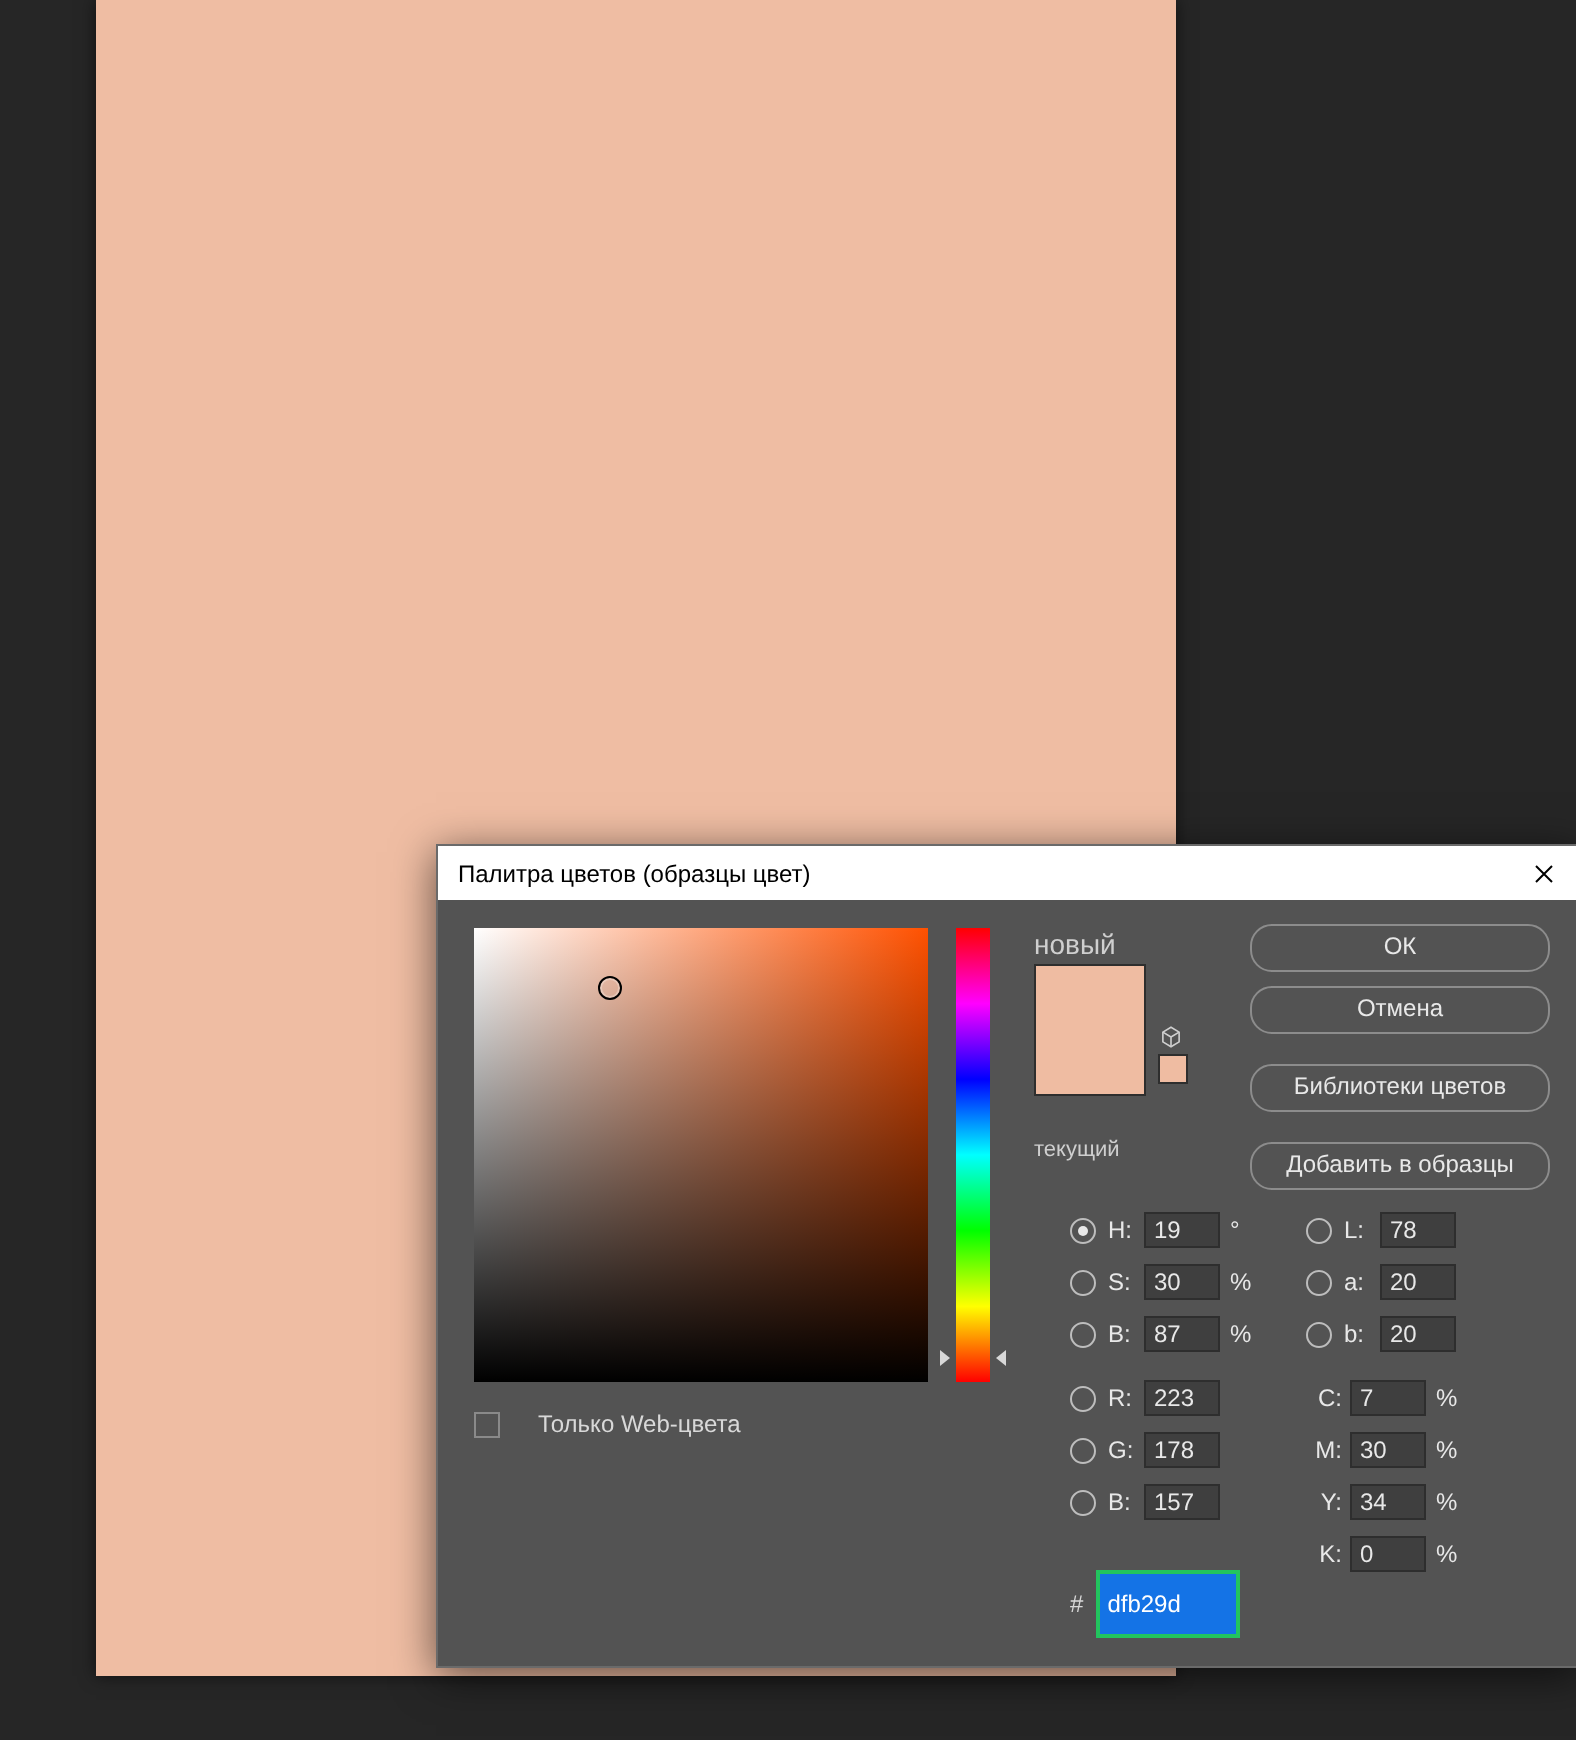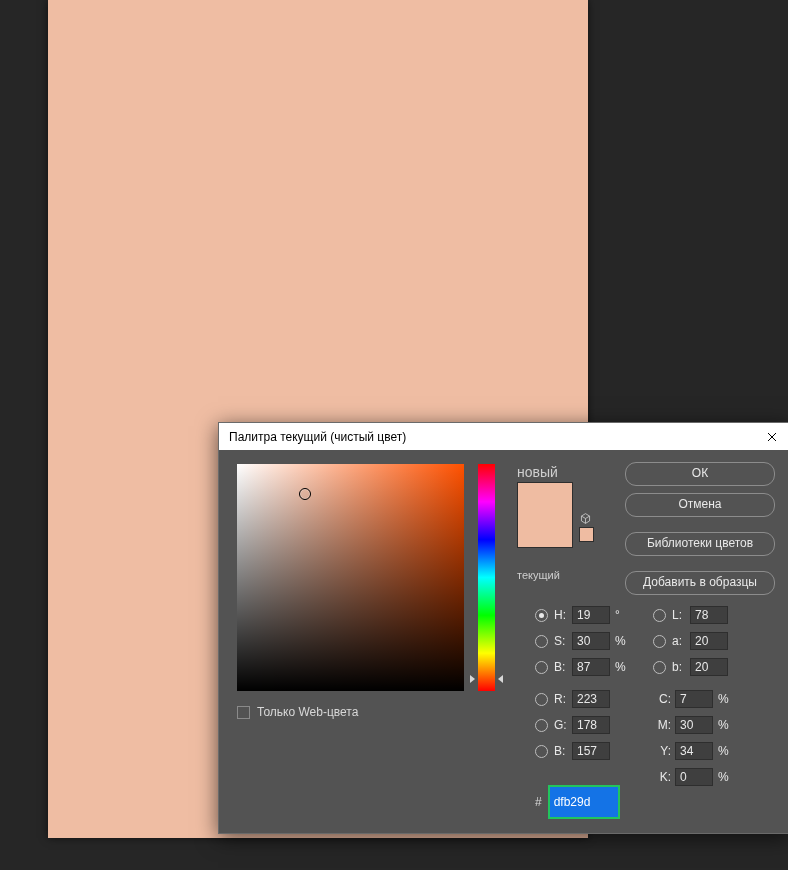--- a/index.html
+++ b/index.html
@@ -17,21 +17,21 @@
 .sv-black{position:absolute;inset:0;background:linear-gradient(to top,#000,transparent)}
 .sv-cursor{position:absolute;width:10px;height:10px;border:1px solid #000;border-radius:50%;transform:translate(-50%,-50%);box-shadow:0 0 0 1px rgba(255,255,255,.3) inset}
 
 .hue-col{position:relative;margin-left:14px}
 .hue-strip{width:17px;height:227px;background:linear-gradient(to bottom,#ff0000 0%,#ff00ff 16.66%,#0000ff 33.33%,#00ffff 50%,#00ff00 66.66%,#ffff00 83.33%,#ff0000 100%);cursor:pointer}
 .hue-arrows{position:absolute;left:-6px;right:-6px;height:0;pointer-events:none}
 .hue-arrows::before,.hue-arrows::after{content:"";position:absolute;top:-4px;border-top:4px solid transparent;border-bottom:4px solid transparent}
 .hue-arrows::before{left:-2px;border-left:5px solid #d8d8d8}
 .hue-arrows::after{right:-2px;border-right:5px solid #d8d8d8}
 
-.webonly{margin-top:14px;display:flex;align-items:flex-end;gap:7px}
+.webonly{margin-top:14px;display:flex;align-items:flex-end;gap:19px}
 .chk{width:11px;height:11px;border:1px solid #8a8a8a;background:#535353;display:inline-block}
 
 .preview-col{margin-left:22px;display:flex;flex-direction:column;width:82px}
 .preview-label{font-size:14px;color:#cfcfcf;margin-bottom:2px}
 .swatches{display:flex;align-items:flex-start}
 .swatch-stack{width:54px;height:64px;border:1px solid #2e2e2e}
 .swatch{width:100%;height:32px;background:#efbca2}
 .side-icons{display:flex;flex-direction:column;margin-left:6px;gap:2px;padding-top:30px}
 .cube-icon,.tiny-sw{width:13px;height:13px}
 .tiny-sw{border:1px solid #2e2e2e;background:#efbca2}
@@ -54,21 +54,21 @@
 .hex-inp{width:72px;height:34px;background:#3f3f3f;border:2px solid #22c55e;color:#e8e8e8;padding:0 4px;font-size:12px;box-sizing:border-box}
 .hex-inp.sel{background:#1473e6;color:#fff}
 </style>
 </head>
 <body>
 
 <div class="canvas" style="background: rgb(239, 189, 163);"></div>
 
 <div class="dialog">
   <div class="titlebar">
-    <span class="titlebar-text">Палитра текущий (чистый цвет)</span>
+    <span class="titlebar-text">Палитра цветов (образцы цвет)</span>
     <div class="close-btn">
       <svg width="10" height="10" viewBox="0 0 10 10">
           <path d="M1 1 L9 9 M9 1 L1 9"></path>
         </svg>
     </div>
   </div>
 
   <div class="body">
 
     <div class="picker-col">

